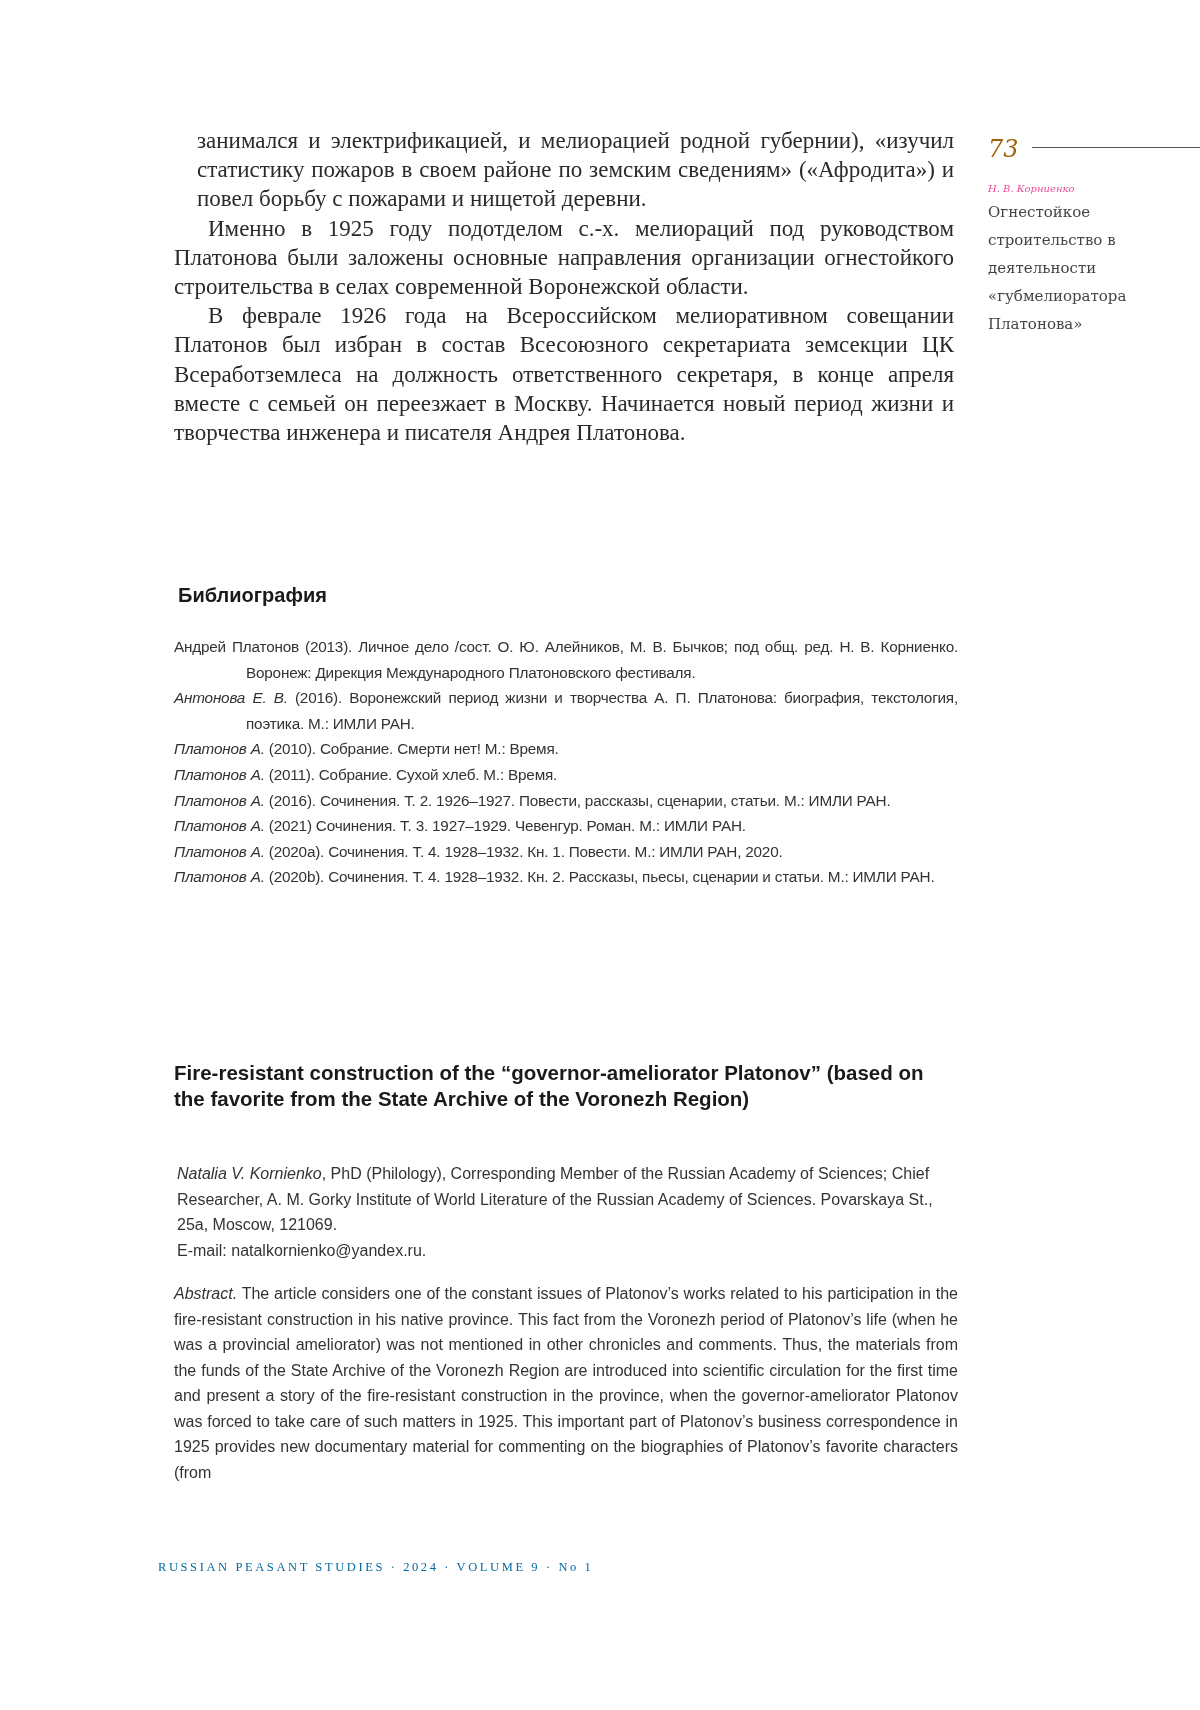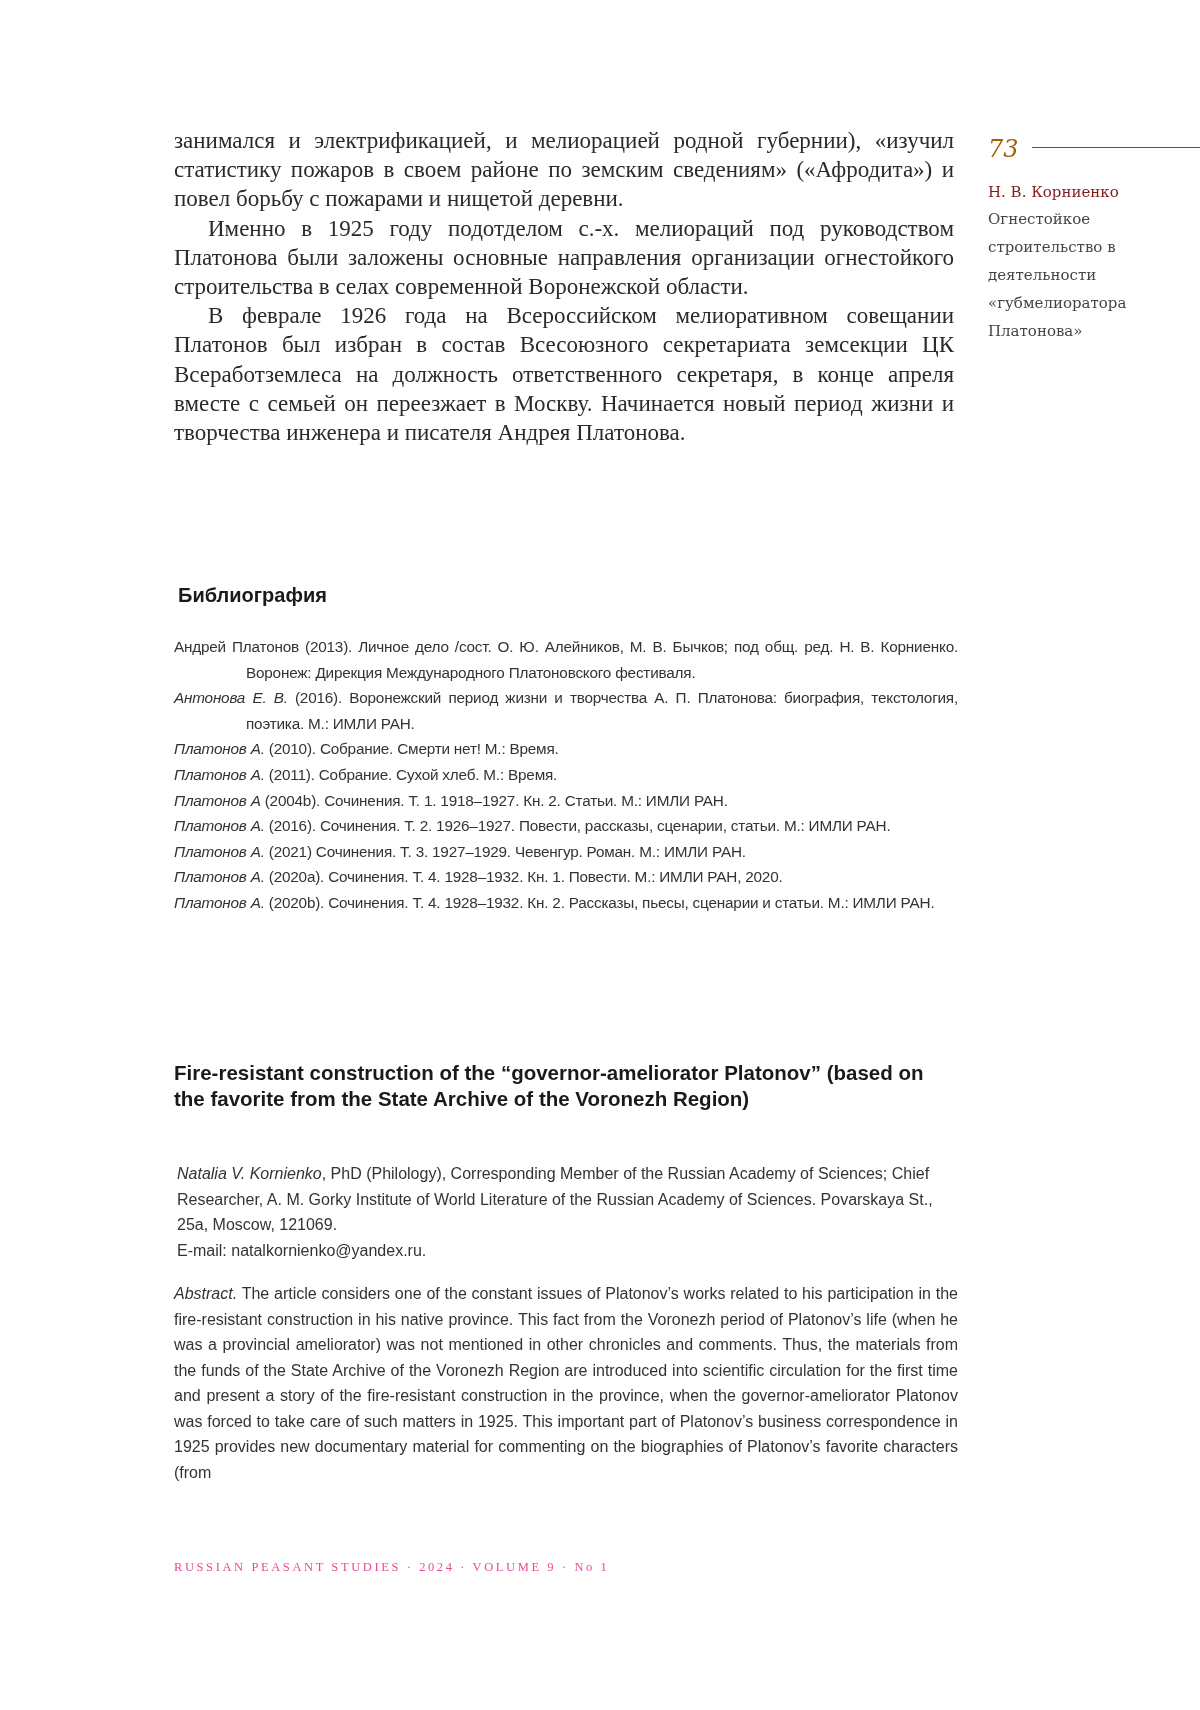--- a/index.html
+++ b/index.html
@@ -5,34 +5,34 @@
     html, body { margin: 0; padding: 0; background: #ffffff; }
     body { width: 1200px; height: 1710px; position: relative; overflow: hidden; color: #222; }
     .main-col { position: absolute; left: 174px; top: 126px; width: 780px; }
     .serif-body {
       font-family: "Liberation Serif", "DejaVu Serif", serif;
       font-size: 23px; line-height: 29.2px; color: #2a2a2a;
       text-align: justify; margin: 0;
     }
     .serif-body p { margin: 0; }
     .serif-body p.indent { text-indent: 34px; }
-    .serif-body p.first { text-align: justify; }
+    .serif-body p.first { text-align: justify; margin-left: 23px; }
 
     .side-col { position: absolute; left: 988px; top: 126px; width: 212px; }
     .page-number {
       font-family: "DejaVu Serif", serif; font-style: italic;
       font-size: 24px; color: #a16207; display: inline-block; vertical-align: baseline; margin-top: 9px;
     }
     .header-rule {
       position: absolute; left: 1032px; top: 147px; width: 168px; height: 0;
       border-top: 1px solid #555;
     }
     .side-author {
-      font-family: "DejaVu Serif", serif; 
-      font-size: 15px; color: #7f1d1d; margin-top: 20px;
+      font-family: "DejaVu Serif", serif; font-style: italic;
+      font-size: 10px; color: #ec4899; margin-top: 20px;
     }
     .side-title {
       font-family: "DejaVu Serif", serif; font-size: 15px; line-height: 28px; color: #444; margin-top: 4px;
     }
 
     .section-heading {
       position: absolute; left: 174px; top: 580px;
       font-family: "Liberation Sans", "DejaVu Sans", sans-serif; font-weight: bold;
       font-size: 20px; color: #1a1a1a; margin: 4px;
     }
@@ -57,23 +57,23 @@
     }
     .affiliation .name { font-style: italic; }
     .abstract {
       position: absolute; left: 174px; top: 1281px; width: 784px;
       font-family: Liberation Sans, sans-serif; font-size: 16px;
       line-height: 25.5px; color: #333; margin: 0; text-align: justify;
     }
     .abstract .label { font-style: italic; }
 
     .footer {
-      position: absolute; left: 174px; top: 1560px;
+      position: absolute; left: 158px; top: 1560px;
       font-family: "Liberation Serif", "DejaVu Serif", serif; font-size: 12.5px;
-      letter-spacing: 2.6px; color: #ec4899;
+      letter-spacing: 2.6px; color: #0369a1;
     }
   </style>
 </head>
 <body>
 
 <div class="main-col serif-body">
   <p class="first">занимался и электрификацией, и мелиорацией родной губернии), «изучил статистику пожаров в своем районе по земским сведениям» («Афродита») и повел борьбу с пожарами и нищетой деревни.</p>
   <p class="indent">Именно в 1925 году подотделом с.-х. мелиораций под руководством Платонова были заложены основные направления организации огнестойкого строительства в селах современной Воронежской области.</p>
   <p class="indent">В феврале 1926 года на Всероссийском мелиоративном совещании Платонов был избран в состав Всесоюзного секретариата земсекции ЦК Всеработземлеса на должность ответственного секретаря, в конце апреля вместе с семьей он переезжает в Москву. Начинается новый период жизни и творчества инженера и писателя Андрея Платонова.</p>
 </div>
@@ -84,21 +84,20 @@
   <div class="side-title">Огнестойкое строительство в деятельности «губмелиоратора Платонова»</div>
 </div>
 <div class="header-rule"></div>
 
 <h2 class="section-heading">Библиография</h2>
 <ul class="biblio">
   <li><span class="author"></span><span>Андрей Платонов (2013). Личное дело /сост. О. Ю. Алейников, М. В. Бычков; под общ. ред. Н. В. Корниенко. Воронеж: Дирекция Международного Платоновского фестиваля.</span></li>
   <li><span class="author">Антонова Е. В.</span><span> (2016). Воронежский период жизни и творчества А. П. Платонова: биография, текстология, поэтика. М.: ИМЛИ РАН.</span></li>
   <li><span class="author">Платонов А.</span><span> (2010). Собрание. Смерти нет! М.: Время.</span></li>
   <li><span class="author">Платонов А.</span><span> (2011). Собрание. Сухой хлеб. М.: Время.</span></li>
-  <li><span class="author">Платонов А</span><span> (2004b). Сочинения. Т. 1. 1918–1927. Кн. 2. Статьи. М.: ИМЛИ РАН.</span></li>
   <li><span class="author">Платонов А.</span><span> (2016). Сочинения. Т. 2. 1926–1927. Повести, рассказы, сценарии, статьи. М.: ИМЛИ РАН.</span></li>
   <li><span class="author">Платонов А.</span><span> (2021) Сочинения. Т. 3. 1927–1929. Чевенгур. Роман. М.: ИМЛИ РАН.</span></li>
   <li><span class="author">Платонов А.</span><span> (2020a). Сочинения. Т. 4. 1928–1932. Кн. 1. Повести. М.: ИМЛИ РАН, 2020.</span></li>
   <li><span class="author">Платонов А.</span><span> (2020b). Сочинения. Т. 4. 1928–1932. Кн. 2. Рассказы, пьесы, сценарии и статьи. М.: ИМЛИ РАН.</span></li>
 </ul>
 
 <h2 class="en-title">Fire-resistant construction of the “governor-ameliorator Platon­ov” (based on the favorite from the State Archive of the Voro­nezh Region)</h2>
 
 <div class="affiliation">
   <span class="name">Natalia V. Kornienko</span><span>, PhD (Philology), Corresponding Member of the Russian Academy of Sciences; Chief Researcher, A. M. Gorky Institute of World Literature of the Russian Academy of Sciences. Povarskaya St., 25a, Moscow, 121069.</span><br>

